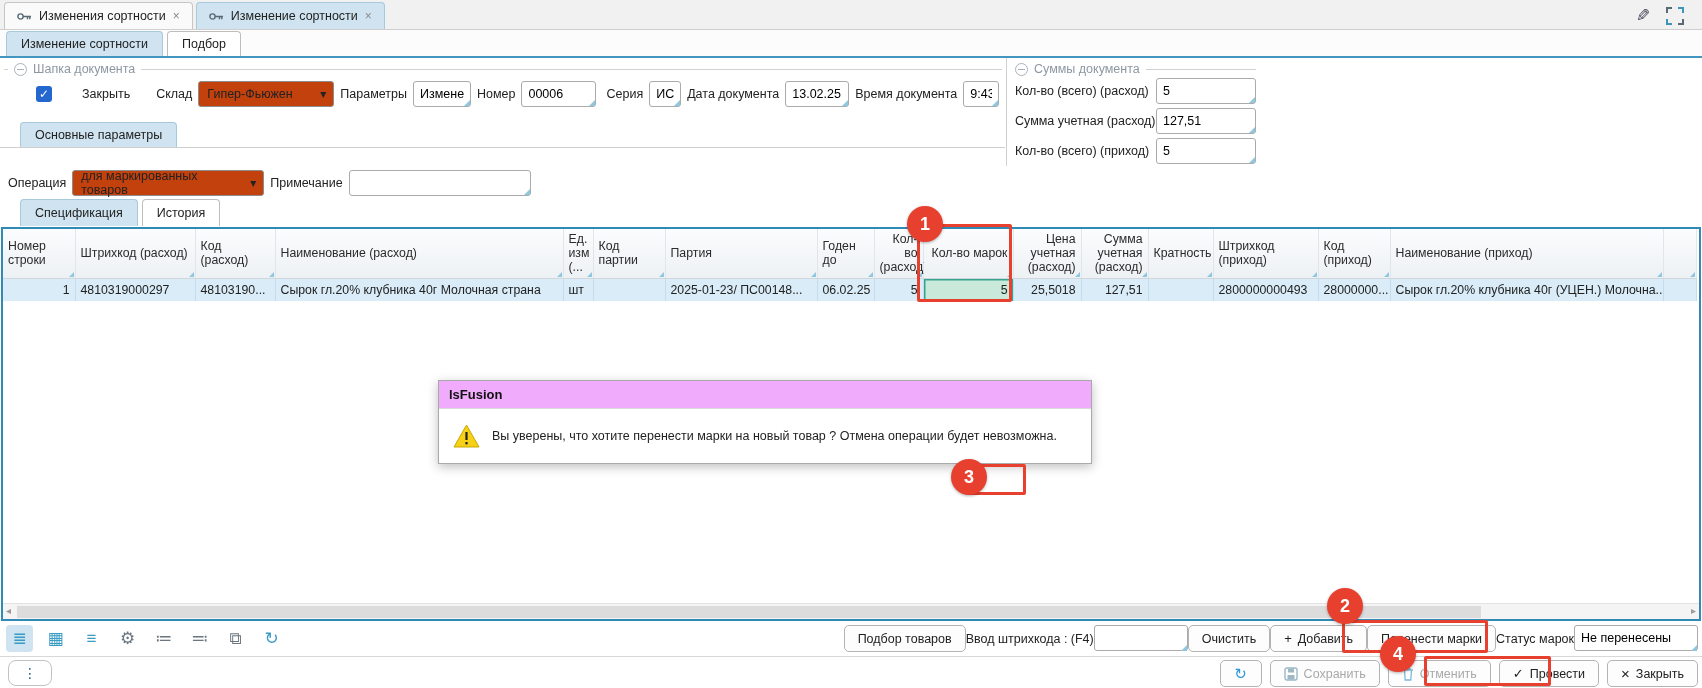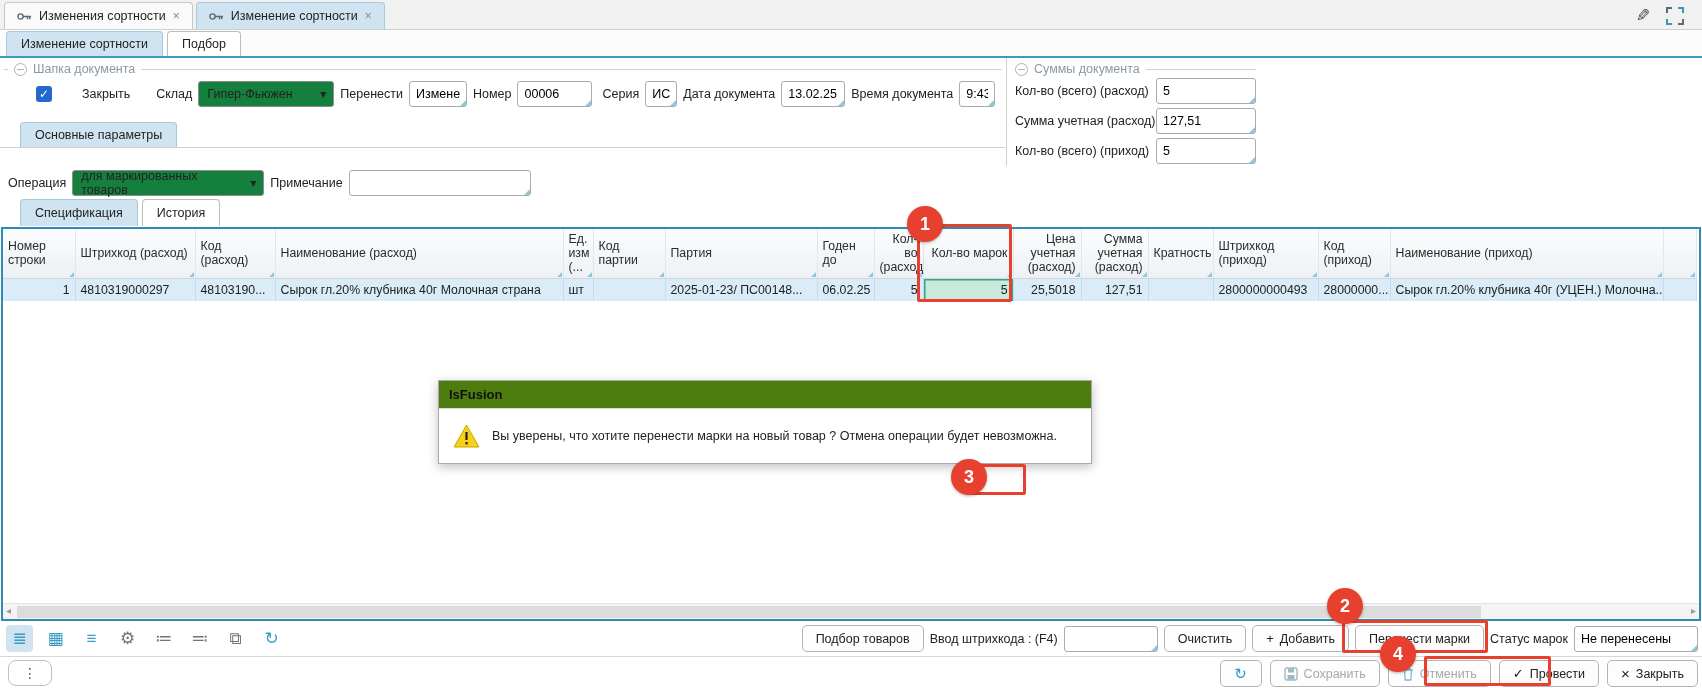--- a/index.html
+++ b/index.html
@@ -31,21 +31,21 @@
   .legend { position:absolute; display:flex; align-items:center; color:#8d98a3; font-size:12.5px; gap:6px; }
   .legend .line { border-top:1px solid #d2d2d2; height:0; flex:1; }
   .legend .minus { width:13px; height:13px; border:1px solid #a9b2ba; border-radius:50%; position:relative; flex:none; }
   .legend .minus::after { content:""; position:absolute; left:2px; right:2px; top:5px; border-top:1.5px solid #a9b2ba; }
   .legend .pre { width:4px; border-top:1px solid #d2d2d2; }
 
   
   .fld { position:relative; display:inline-flex; }
   .fld input { border:1px solid #ababab; border-radius:3px; height:26px; padding:0 6px; font:12.5px "Liberation Sans","DejaVu Sans",sans-serif; width:100%; background:#fff; }
   .fld::after { content:""; position:absolute; right:1px; bottom:1px; width:0; height:0; border-left:6px solid transparent; border-bottom:6px solid #8ec7de; }
-  .sel { position:relative; border:1px solid #8d8d8d; border-radius:3px; height:26px; background:#15803d; display:inline-flex; align-items:center; padding:0 24px 0 8px; cursor:pointer; }
+  .sel { position:relative; border:1px solid #8d8d8d; border-radius:3px; height:26px; background:#c2410c; display:inline-flex; align-items:center; padding:0 24px 0 8px; cursor:pointer; }
   .sel .chev { position:absolute; right:7px; top:5px; font-size:12px; color:#222; }
   .ar input { text-align:left; }
   .lbl { white-space:nowrap; display:flex; align-items:center; }
   .cb { width:16px; height:16px; background:#2468cf; border-radius:3px; color:#fff; font-size:12px; display:flex; align-items:center; justify-content:center; cursor:pointer; }
 
   .hdr-row { position:absolute; left:0; top:80px; height:28px; display:flex; align-items:center; gap:6px; }
   .right-panel { position:absolute; left:1006px; top:58px; width:250px; border-left:1px solid #d0d0d0; padding:4px 0 0 8px; }
   .right-panel .rrow { display:flex; align-items:center; height:30px; }
   .right-panel .rrow .lbl { flex:1; }
   .tab-single { position:absolute; height:26px; display:flex; align-items:flex-end; }
@@ -60,33 +60,33 @@
   table.grid th.ar, table.grid td.ar { text-align:right; }
   table.grid td { height:23px; background:#d9ecf8; font-size:12.3px; padding:0 5px; border-right:1px solid #c4dcec; white-space:nowrap; overflow:hidden; }
   table.grid td.sel-cell { background:#c9e9da; box-shadow:inset 0 0 0 1.5px #35a48f; }
   .hscroll { position:absolute; left:0; right:0; bottom:0; height:16px; background:#f4f4f4; border-top:1px solid #e3e3e3; }
   .hscroll .thumb { position:absolute; left:14px; top:2px; width:1464px; height:12px; background:#dcdcdc; cursor:pointer; }
   .hscroll .arr { position:absolute; top:1px; font-size:10px; color:#9a9a9a; cursor:pointer; }
   .hscroll .arr.l { left:3px; } .hscroll .arr.r { right:3px; }
 
   
   .modal { position:absolute; left:438px; top:380px; width:654px; background:#fff; border:1px solid #a9a9a9; box-shadow:0 3px 10px rgba(0,0,0,.25); z-index:20; }
-  .modal .mtitle { height:28px; background:#4d7c0f; border-bottom:1px solid #d9d9d9; display:flex; align-items:center; padding:0 10px; font-weight:bold; font-size:13px; color:#111; }
+  .modal .mtitle { height:28px; background:#f0abfc; border-bottom:1px solid #d9d9d9; display:flex; align-items:center; padding:0 10px; font-weight:bold; font-size:13px; color:#111; }
   .modal .mbody { height:54px; display:flex; align-items:center; gap:12px; padding:0 14px; }
   .modal .mfoot { height:35px; background:#efefef; border-top:1px solid #d9d9d9; display:flex; align-items:center; justify-content:flex-end; gap:8px; padding:0 10px; }
   .dbtn { min-width:52px; height:23px; border:1px solid #b0b0b0; border-radius:4px; background:#fff; display:flex; align-items:center; justify-content:center; font-size:12.5px; cursor:pointer; }
   .dbtn.primary { background:#cfe7f4; border-color:#4f9fc0; }
 
   
   .toolbar { position:absolute; left:0; top:622px; width:1702px; height:34px; background:#fff; }
   .tb-icons { position:absolute; left:6px; top:3px; display:flex; gap:9px; align-items:center; }
   .tbi { width:27px; height:27px; display:flex; align-items:center; justify-content:center; font-size:17px; cursor:pointer; border-radius:4px; }
   .tbi.active { background:#cfe4f0; }
   .tbi.blue { color:#3a9cc4; } .tbi.gray { color:#6b7680; }
-  .tb-right { position:absolute; right:4px; top:3px; display:flex; align-items:center; gap:6px; }
+  .tb-right { position:absolute; right:4px; top:3px; display:flex; }
   .btn { height:27px; padding:0 13px; border:1px solid #b3b3b3; border-radius:5px; background:#fdfdfd; display:inline-flex; align-items:center; justify-content:center; gap:6px; font-size:12.5px; cursor:pointer; white-space:nowrap; }
   .btn.disabled { color:#a9a9a9; cursor:default; }
   .btn .bicon { font-size:13px; }
 
   
   .actionbar { position:absolute; left:0; top:656px; width:1702px; height:32px; border-top:1px solid #d8d8d8; background:#fff; }
   .kebab { position:absolute; left:8px; top:3px; width:44px; height:26px; border:1px solid #c2c2c2; border-radius:8px; background:#fff; display:flex; align-items:center; justify-content:center; font-size:14px; color:#2b5f8e; cursor:pointer; }
   .ab-right { position:absolute; right:4px; top:3px; display:flex; align-items:center; gap:8px; }
   .icon-svg { display:inline-block; vertical-align:middle; }
 
@@ -141,21 +141,21 @@
 
   <div class="hdr-row">
     <span style="width:30px"></span>
     <span class="cb">✓</span>
     <span class="lbl" style="margin-left:24px">Закрыть</span>
     <span class="lbl" style="margin-left:20px">Склад</span>
     <span class="sel" style="width:136px">
         <span>Гипер-Фьюжен</span>
         <span class="chev">▾</span>
       </span>
-    <span class="lbl">Перенести</span>
+    <span class="lbl">Параметры</span>
     <span class="fld" style="width:58px">
         <input value="Изменен" style="">
       </span>
     <span class="lbl">Номер</span>
     <span class="fld" style="width:75px">
         <input value="00006" style="">
       </span>
     <span class="lbl" style="margin-left:4px">Серия</span>
     <span class="fld" style="width:32px">
         <input value="ИС" style="">

